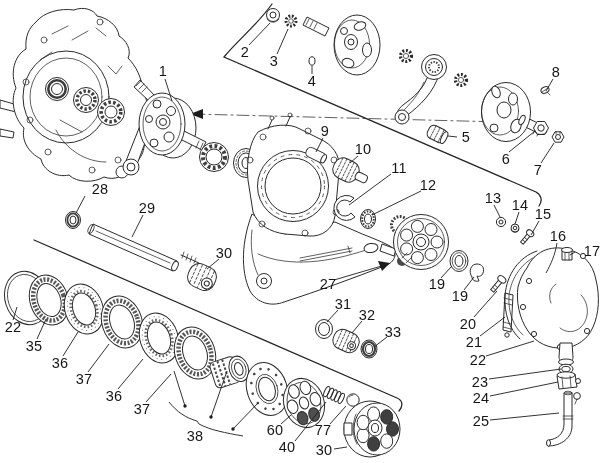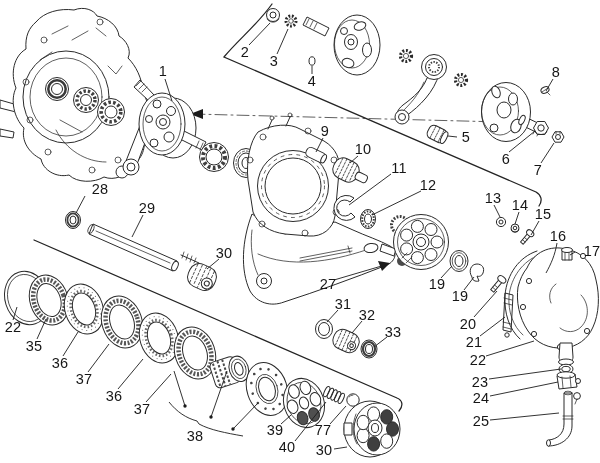--- a/index.html
+++ b/index.html
@@ -521,18 +521,18 @@
 <div class="callout" style="left:343px;top:304px">31</div>
 <div class="callout" style="left:367px;top:315px">32</div>
 <div class="callout" style="left:393px;top:332px">33</div>
 <div class="callout" style="left:13px;top:327px">22</div>
 <div class="callout" style="left:34px;top:346px">35</div>
 <div class="callout" style="left:60px;top:363px">36</div>
 <div class="callout" style="left:84px;top:379px">37</div>
 <div class="callout" style="left:114px;top:396px">36</div>
 <div class="callout" style="left:142px;top:409px">37</div>
 <div class="callout" style="left:195px;top:436px">38</div>
-<div class="callout" style="left:275px;top:430px">39</div>
+<div class="callout" style="left:275px;top:430px">60</div>
 <div class="callout" style="left:287px;top:447px">40</div>
 <div class="callout" style="left:323px;top:430px">77</div>
 <div class="callout" style="left:324px;top:450px">30</div>
 
 </div>
 
 </body></html>

